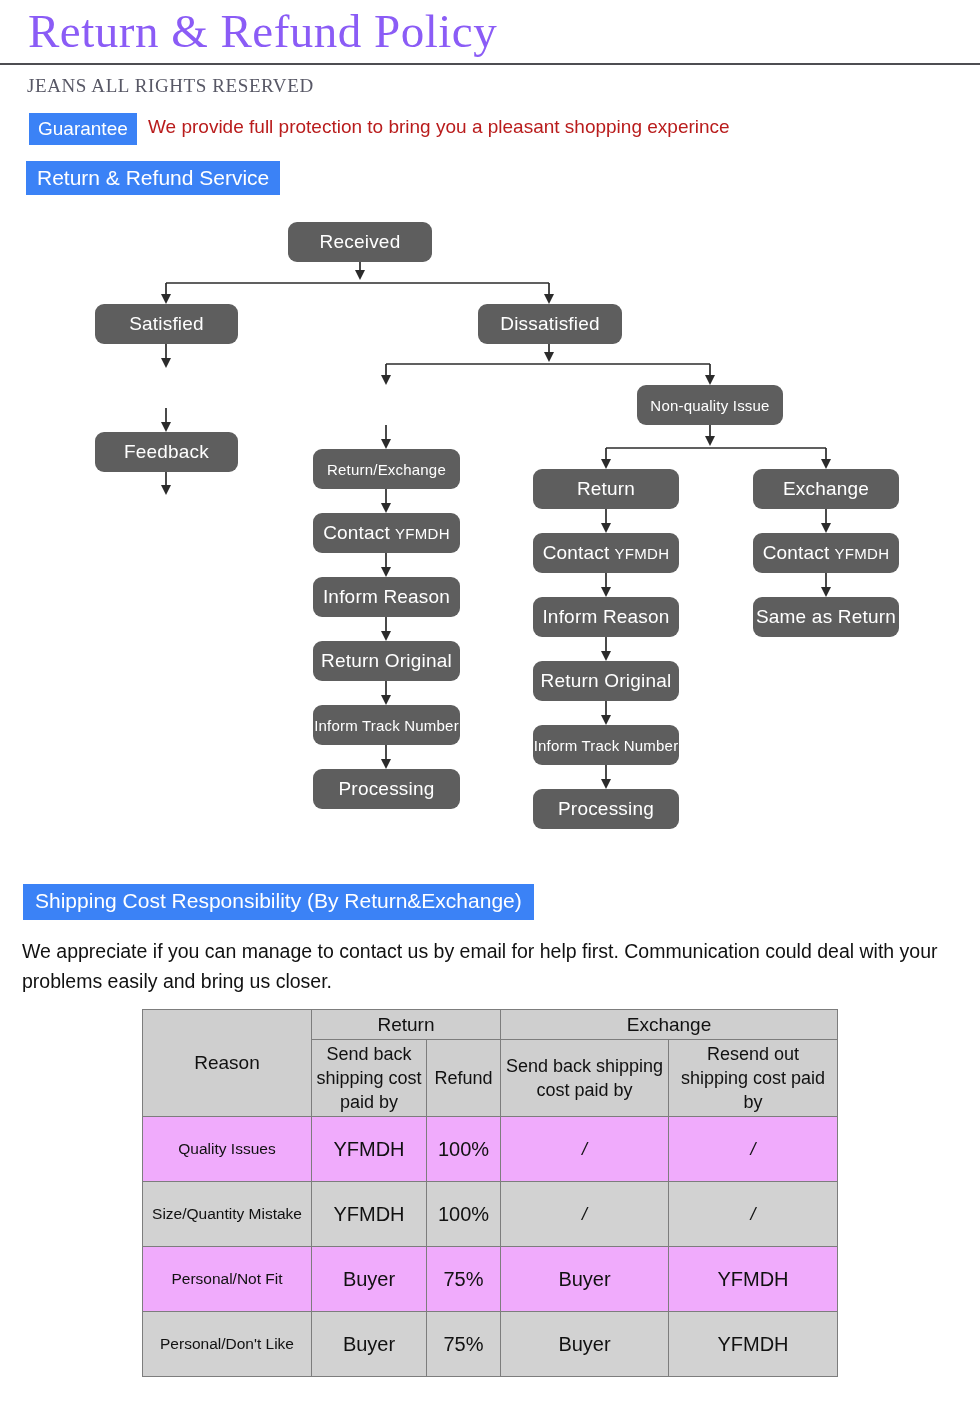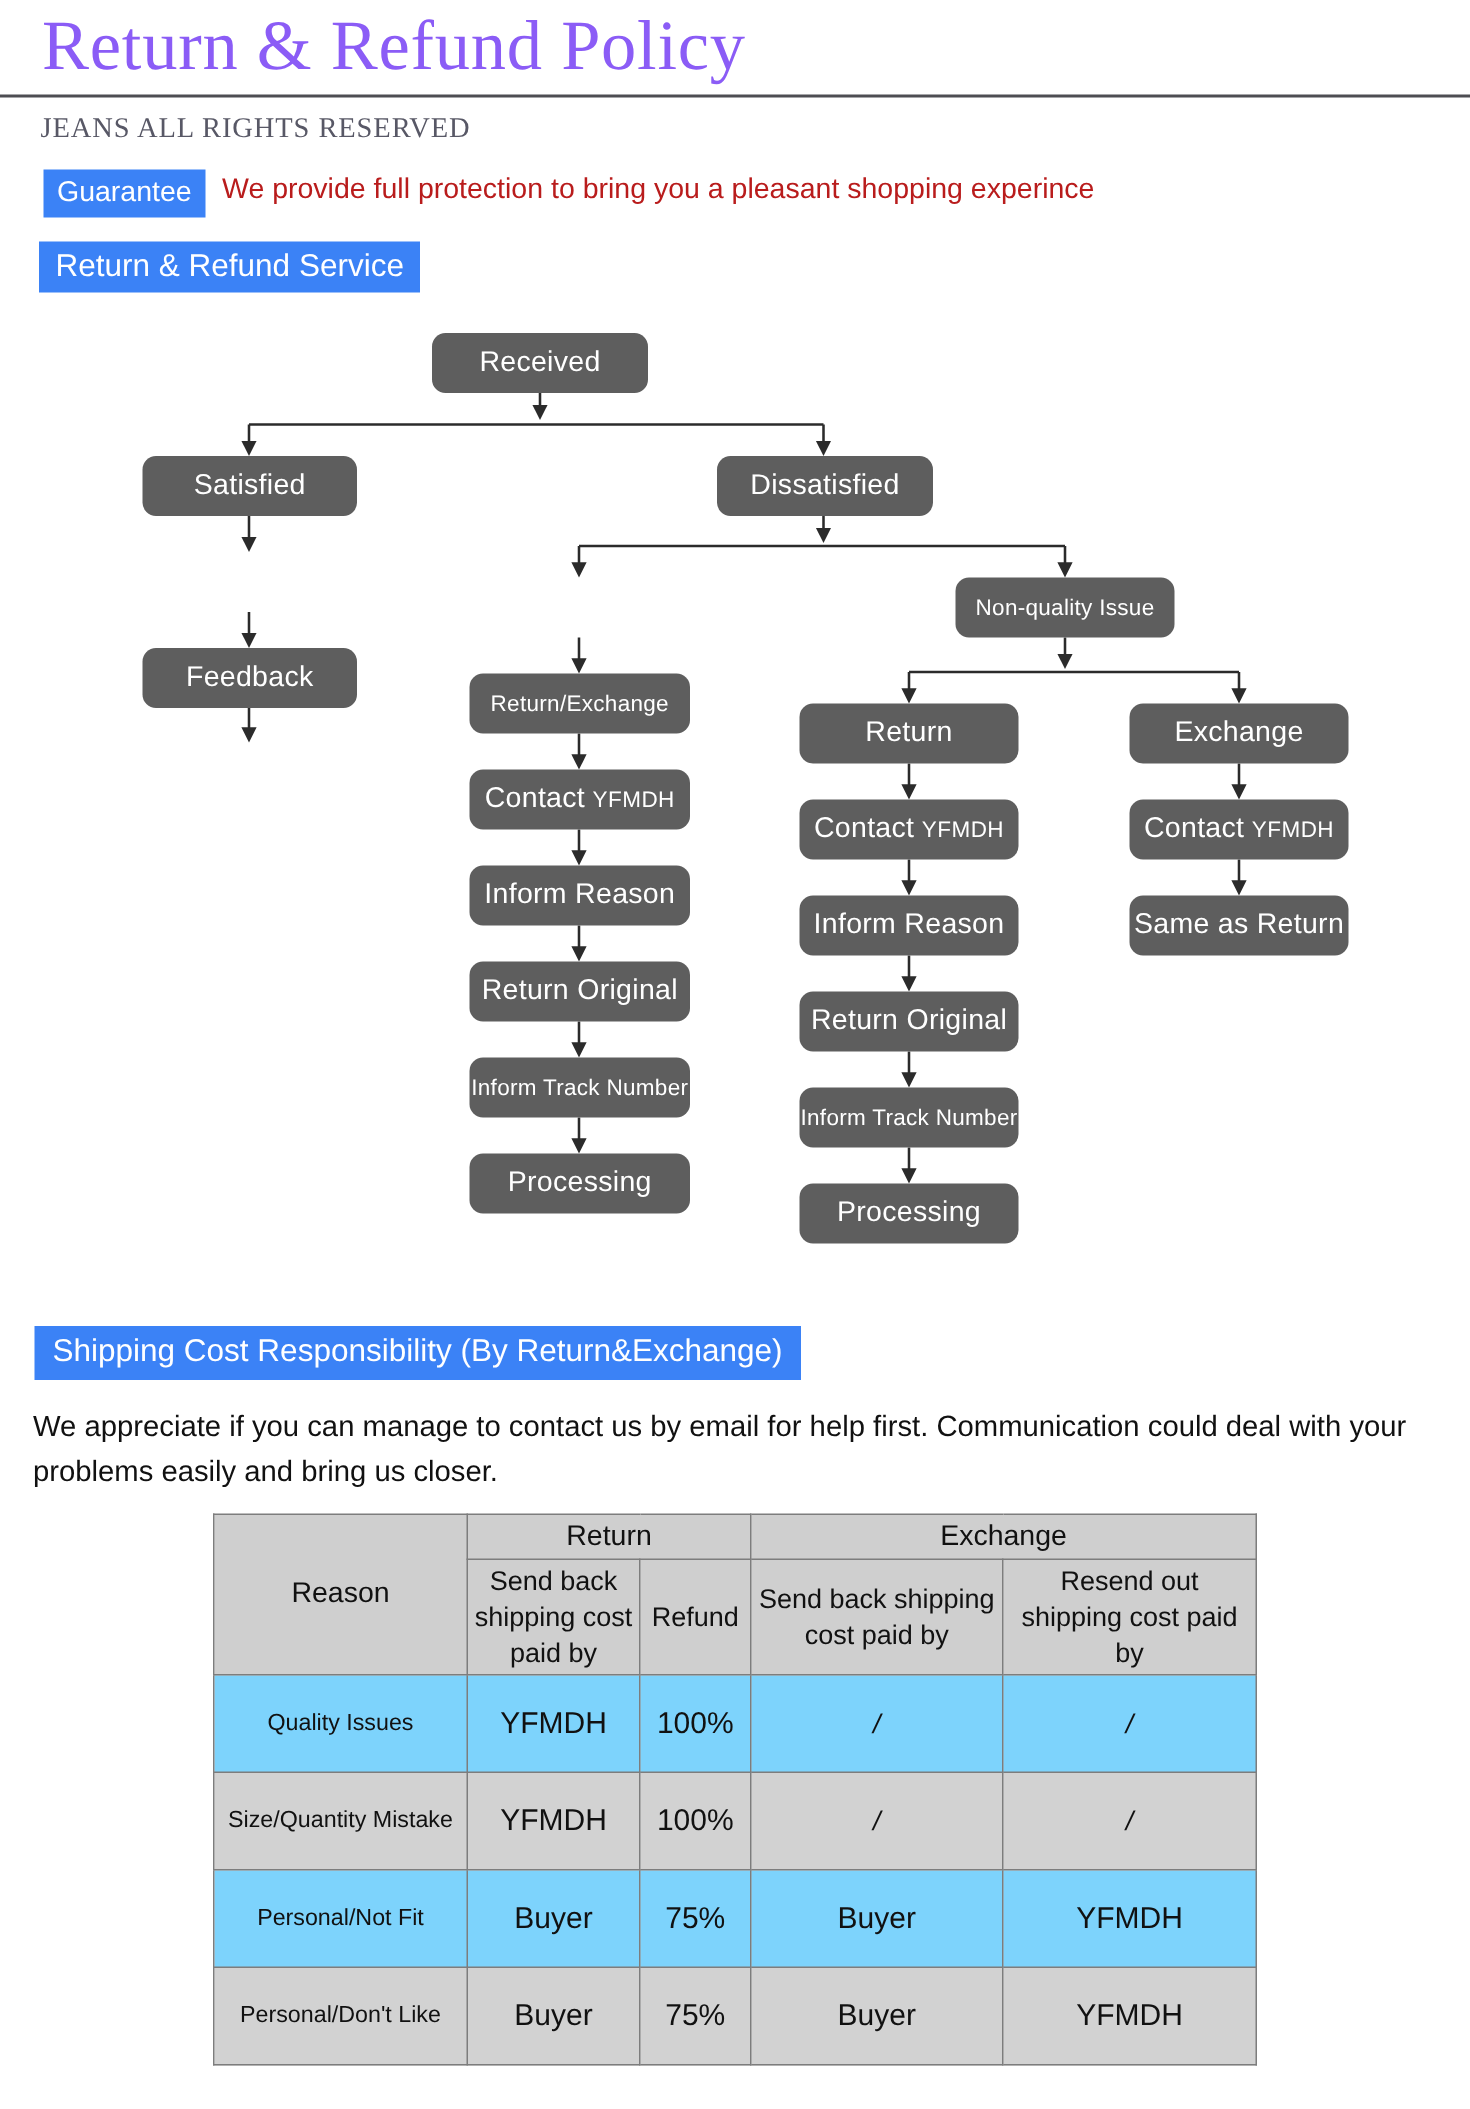--- a/index.html
+++ b/index.html
@@ -128,21 +128,21 @@
     color: #111111;
     font-weight: normal;
     padding: 2px 4px;
   }
   #cost-table thead td, #cost-table thead th {
     background: #cfcfcf;
   }
   .hdr-group { font-size: 19px; height: 25px; }
   .hdr-sub   { font-size: 18px; line-height: 24px; }
   .hdr-reason { font-size: 19px; font-weight: bold; }
-  .row-light td { background: #7dd3fc; margin-left: 24px; }
+  .row-light td { background: #f0abfc; margin-left: 24px; }
   .row-dark  td { background: #d2d2d2; }
   #cost-table tbody tr { height: 65px; }
   .cell-reason { font-size: 15.5px; font-weight: bold; }
   .cell-val { font-size: 20px; }
   .cell-val.italic-slash { font-style: italic; font-weight: bold; font-size: 18px; }
 </style>
 </head>
 <body>
 
 <div id="page-title">Return &amp; Refund Policy</div>

